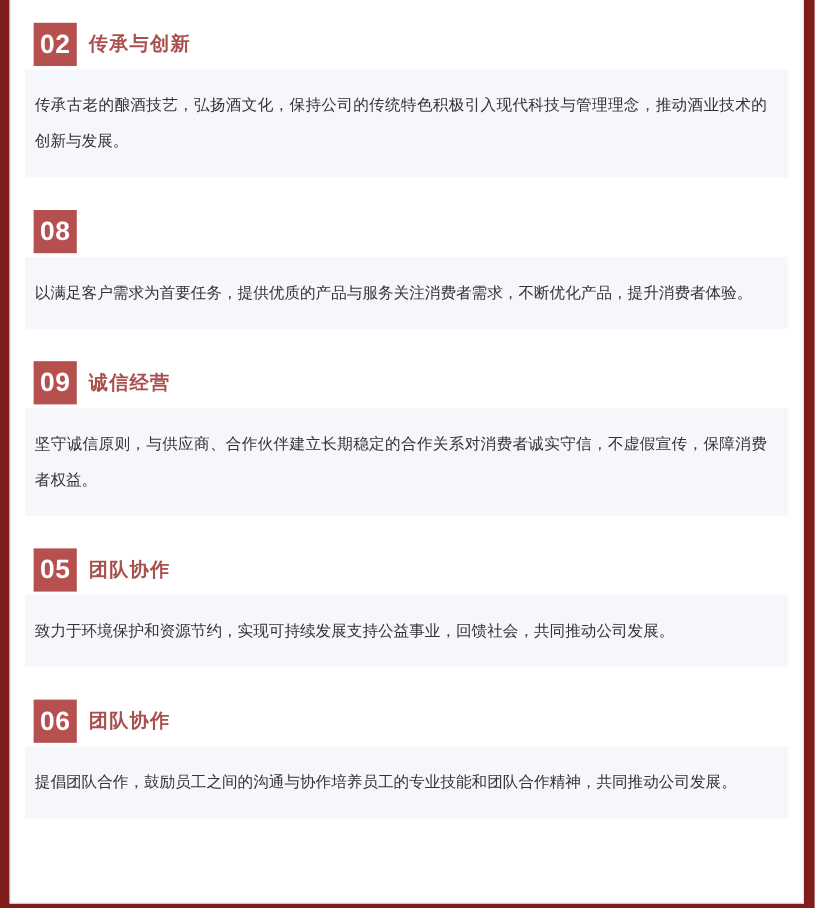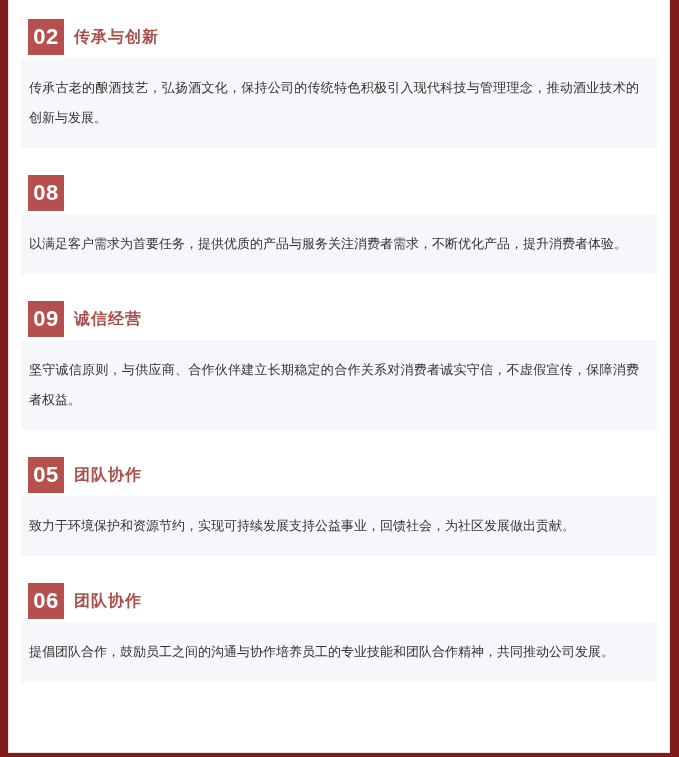--- a/index.html
+++ b/index.html
@@ -91,21 +91,21 @@
     <p class="section-body">坚守诚信原则，与供应商、合作伙伴建立长期稳定的合作关系对消费者诚实守信，不虚假宣传，保障消费者权益。</p>
   </section>
 
   <section class="section">
     <div class="section-header">
       <div class="badge">
         <span class="badge-num">05</span>
       </div>
       <h2 class="section-title">团队协作</h2>
     </div>
-    <p class="section-body">致力于环境保护和资源节约，实现可持续发展支持公益事业，回馈社会，为社区发展做出贡献。</p>
+    <p class="section-body">致力于环境保护和资源节约，实现可持续发展支持公益事业，回馈社会，共同推动公司发展。</p>
   </section>
 
   <section class="section">
     <div class="section-header">
       <div class="badge">
         <span class="badge-num">06</span>
       </div>
       <h2 class="section-title">团队协作</h2>
     </div>
     <p class="section-body">提倡团队合作，鼓励员工之间的沟通与协作培养员工的专业技能和团队合作精神，共同推动公司发展。</p>

